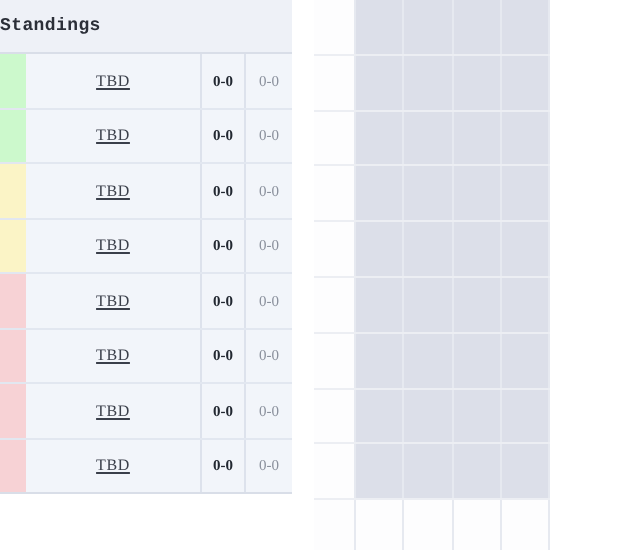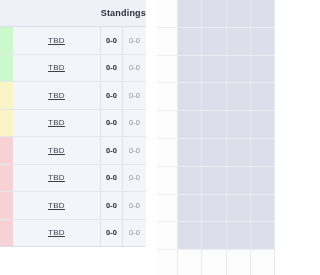--- a/index.html
+++ b/index.html
@@ -29,39 +29,41 @@
     background: #ffffff;
     box-sizing: border-box;
   }
 
   .standings-header {
     height: 26px;
     background: #eef1f7;
     border-bottom: 1px solid #d9dee8;
     display: flex;
     align-items: center;
-    justify-content: flex-end;
+    justify-content: flex-start;
+    font-family: Liberation Mono, monospace;
   }
   .standings-header-title {
     font-size: 9px;
     font-weight: bold;
     color: #2b2f38;
     letter-spacing: 0.2px;
   }
 
   .standings-body {
     display: block;
   }
 
   .standings-row {
     display: flex;
     height: 27.5px;
     background: #f2f5fa;
     border-bottom: 1px solid #e2e7f0;
     box-sizing: border-box;
+    font-family: Liberation Serif, serif;
   }
   .standings-row:last-child { border-bottom: 1px solid #d9dee8; }
 
   .rank-band {
     width: 13px;
     flex: 0 0 13px;
     height: 100%;
   }
   .band-green  { background: #ccf9cc; }
   .band-yellow { background: #fbf4c6; }

